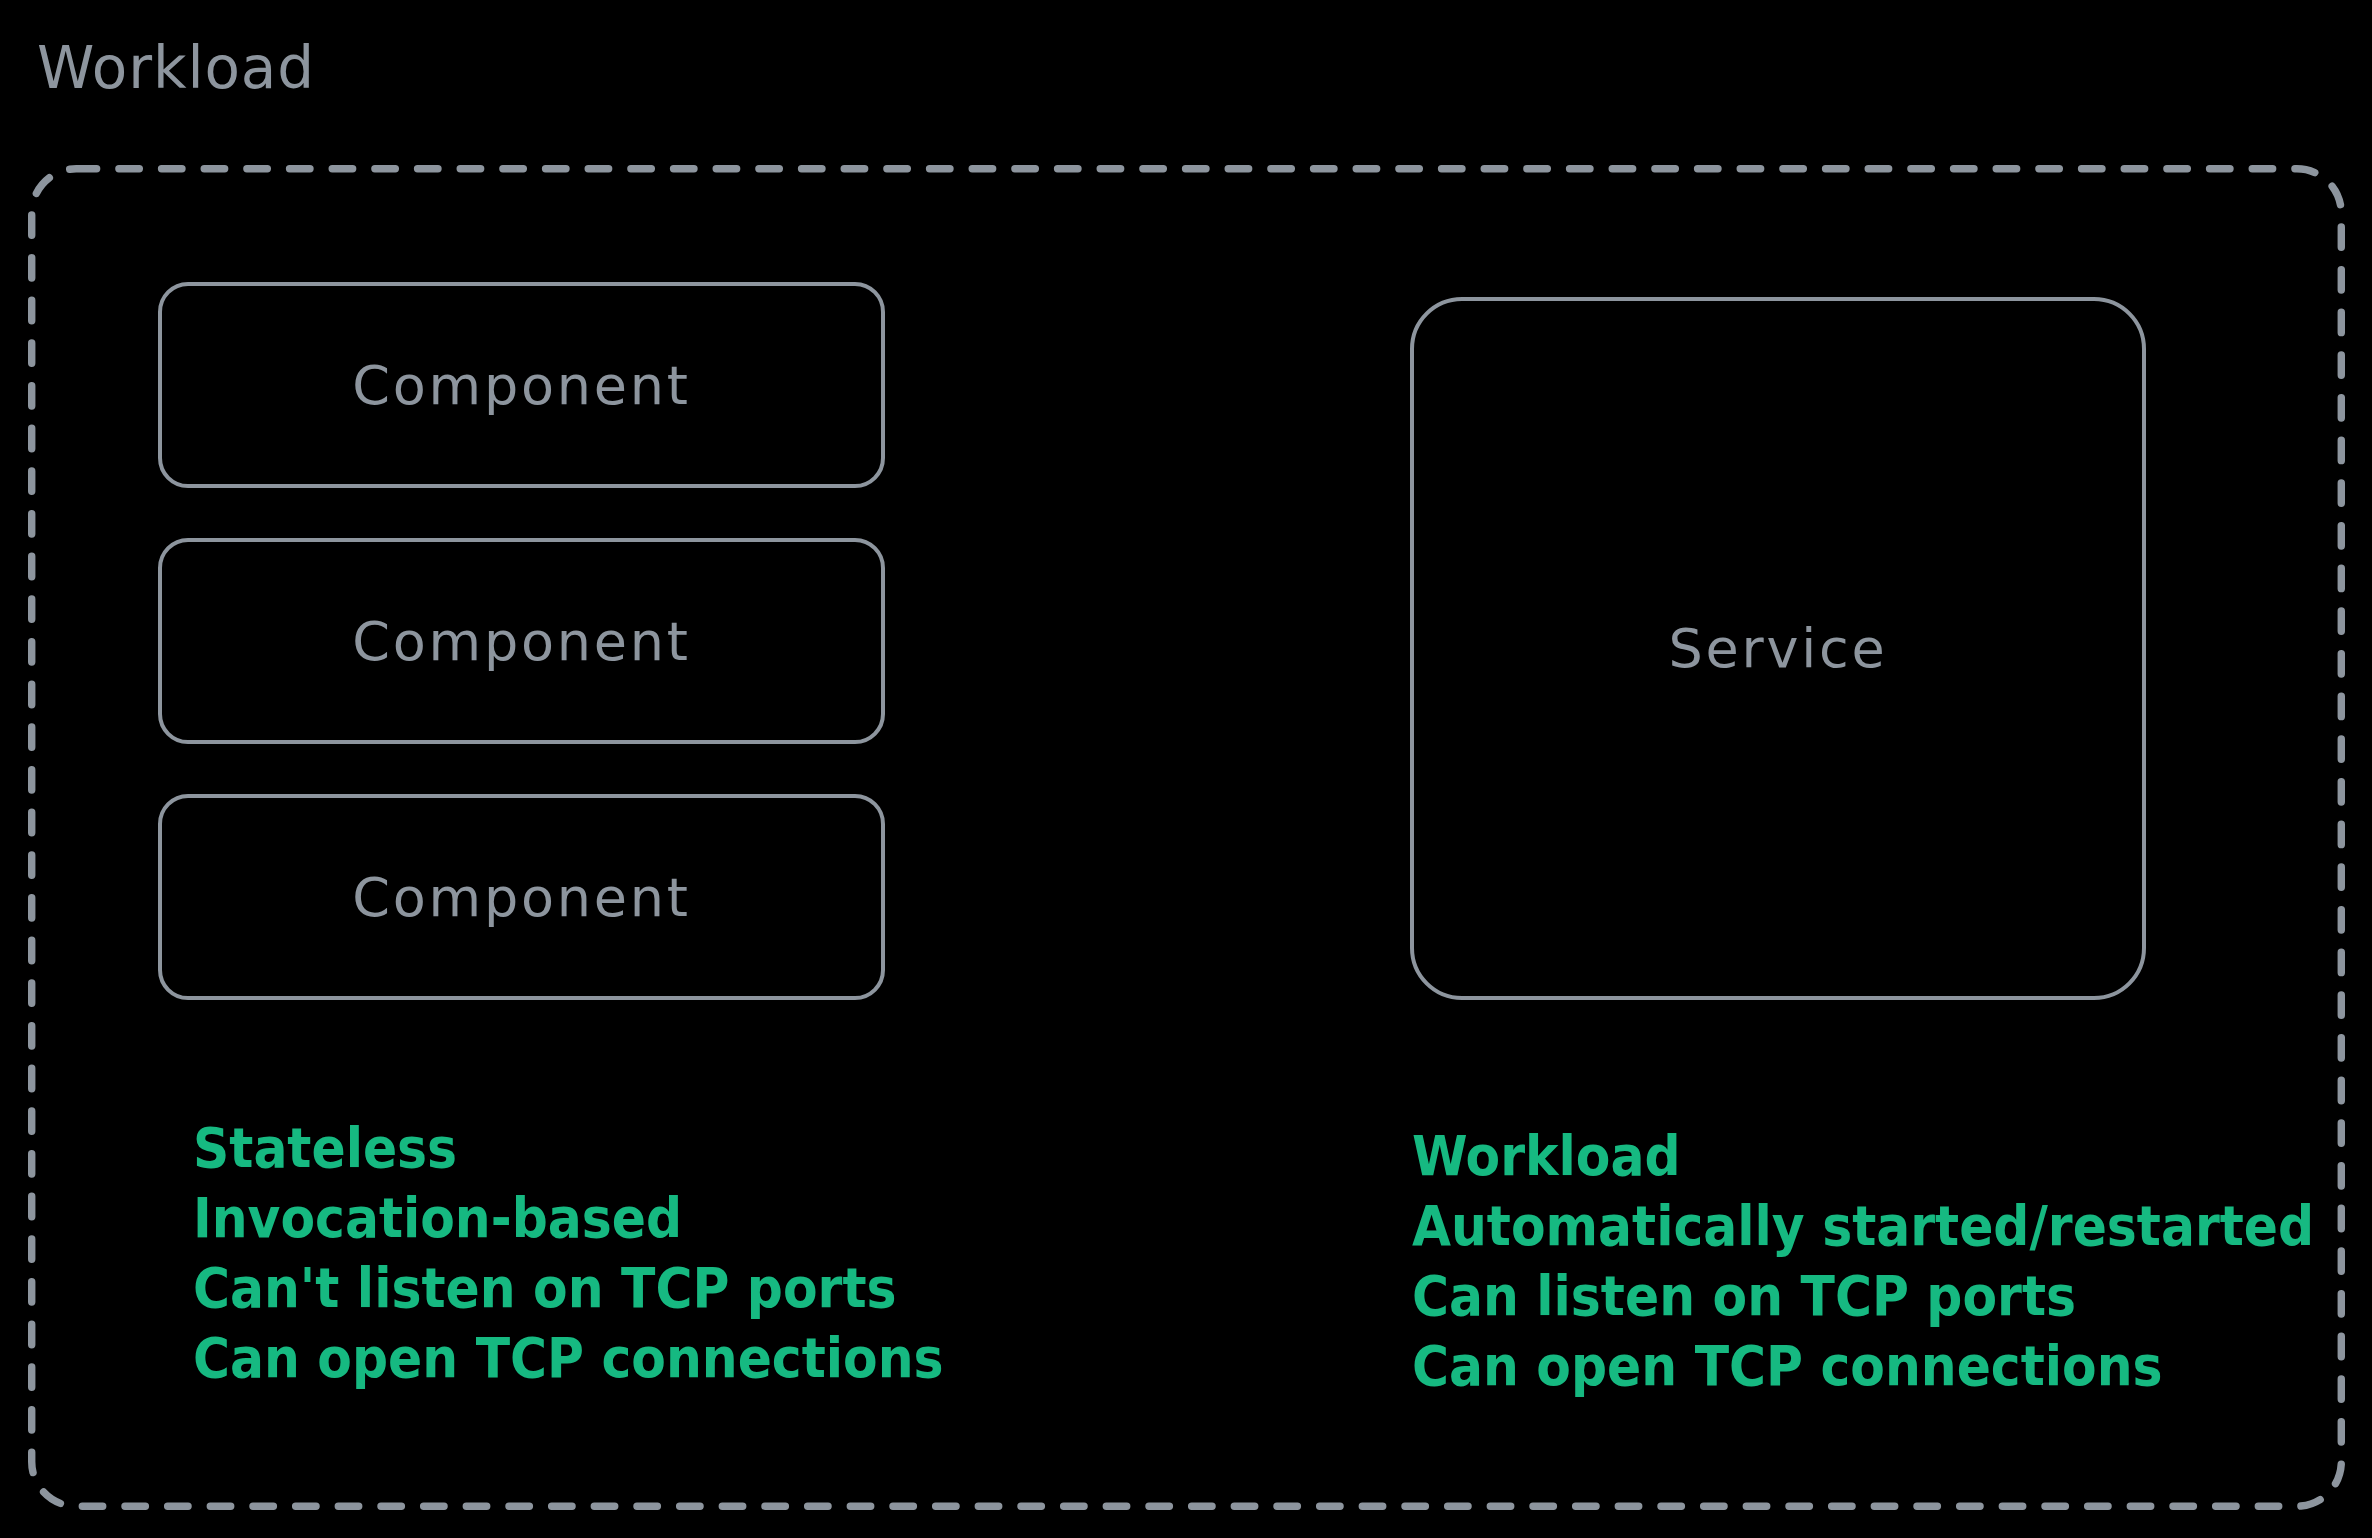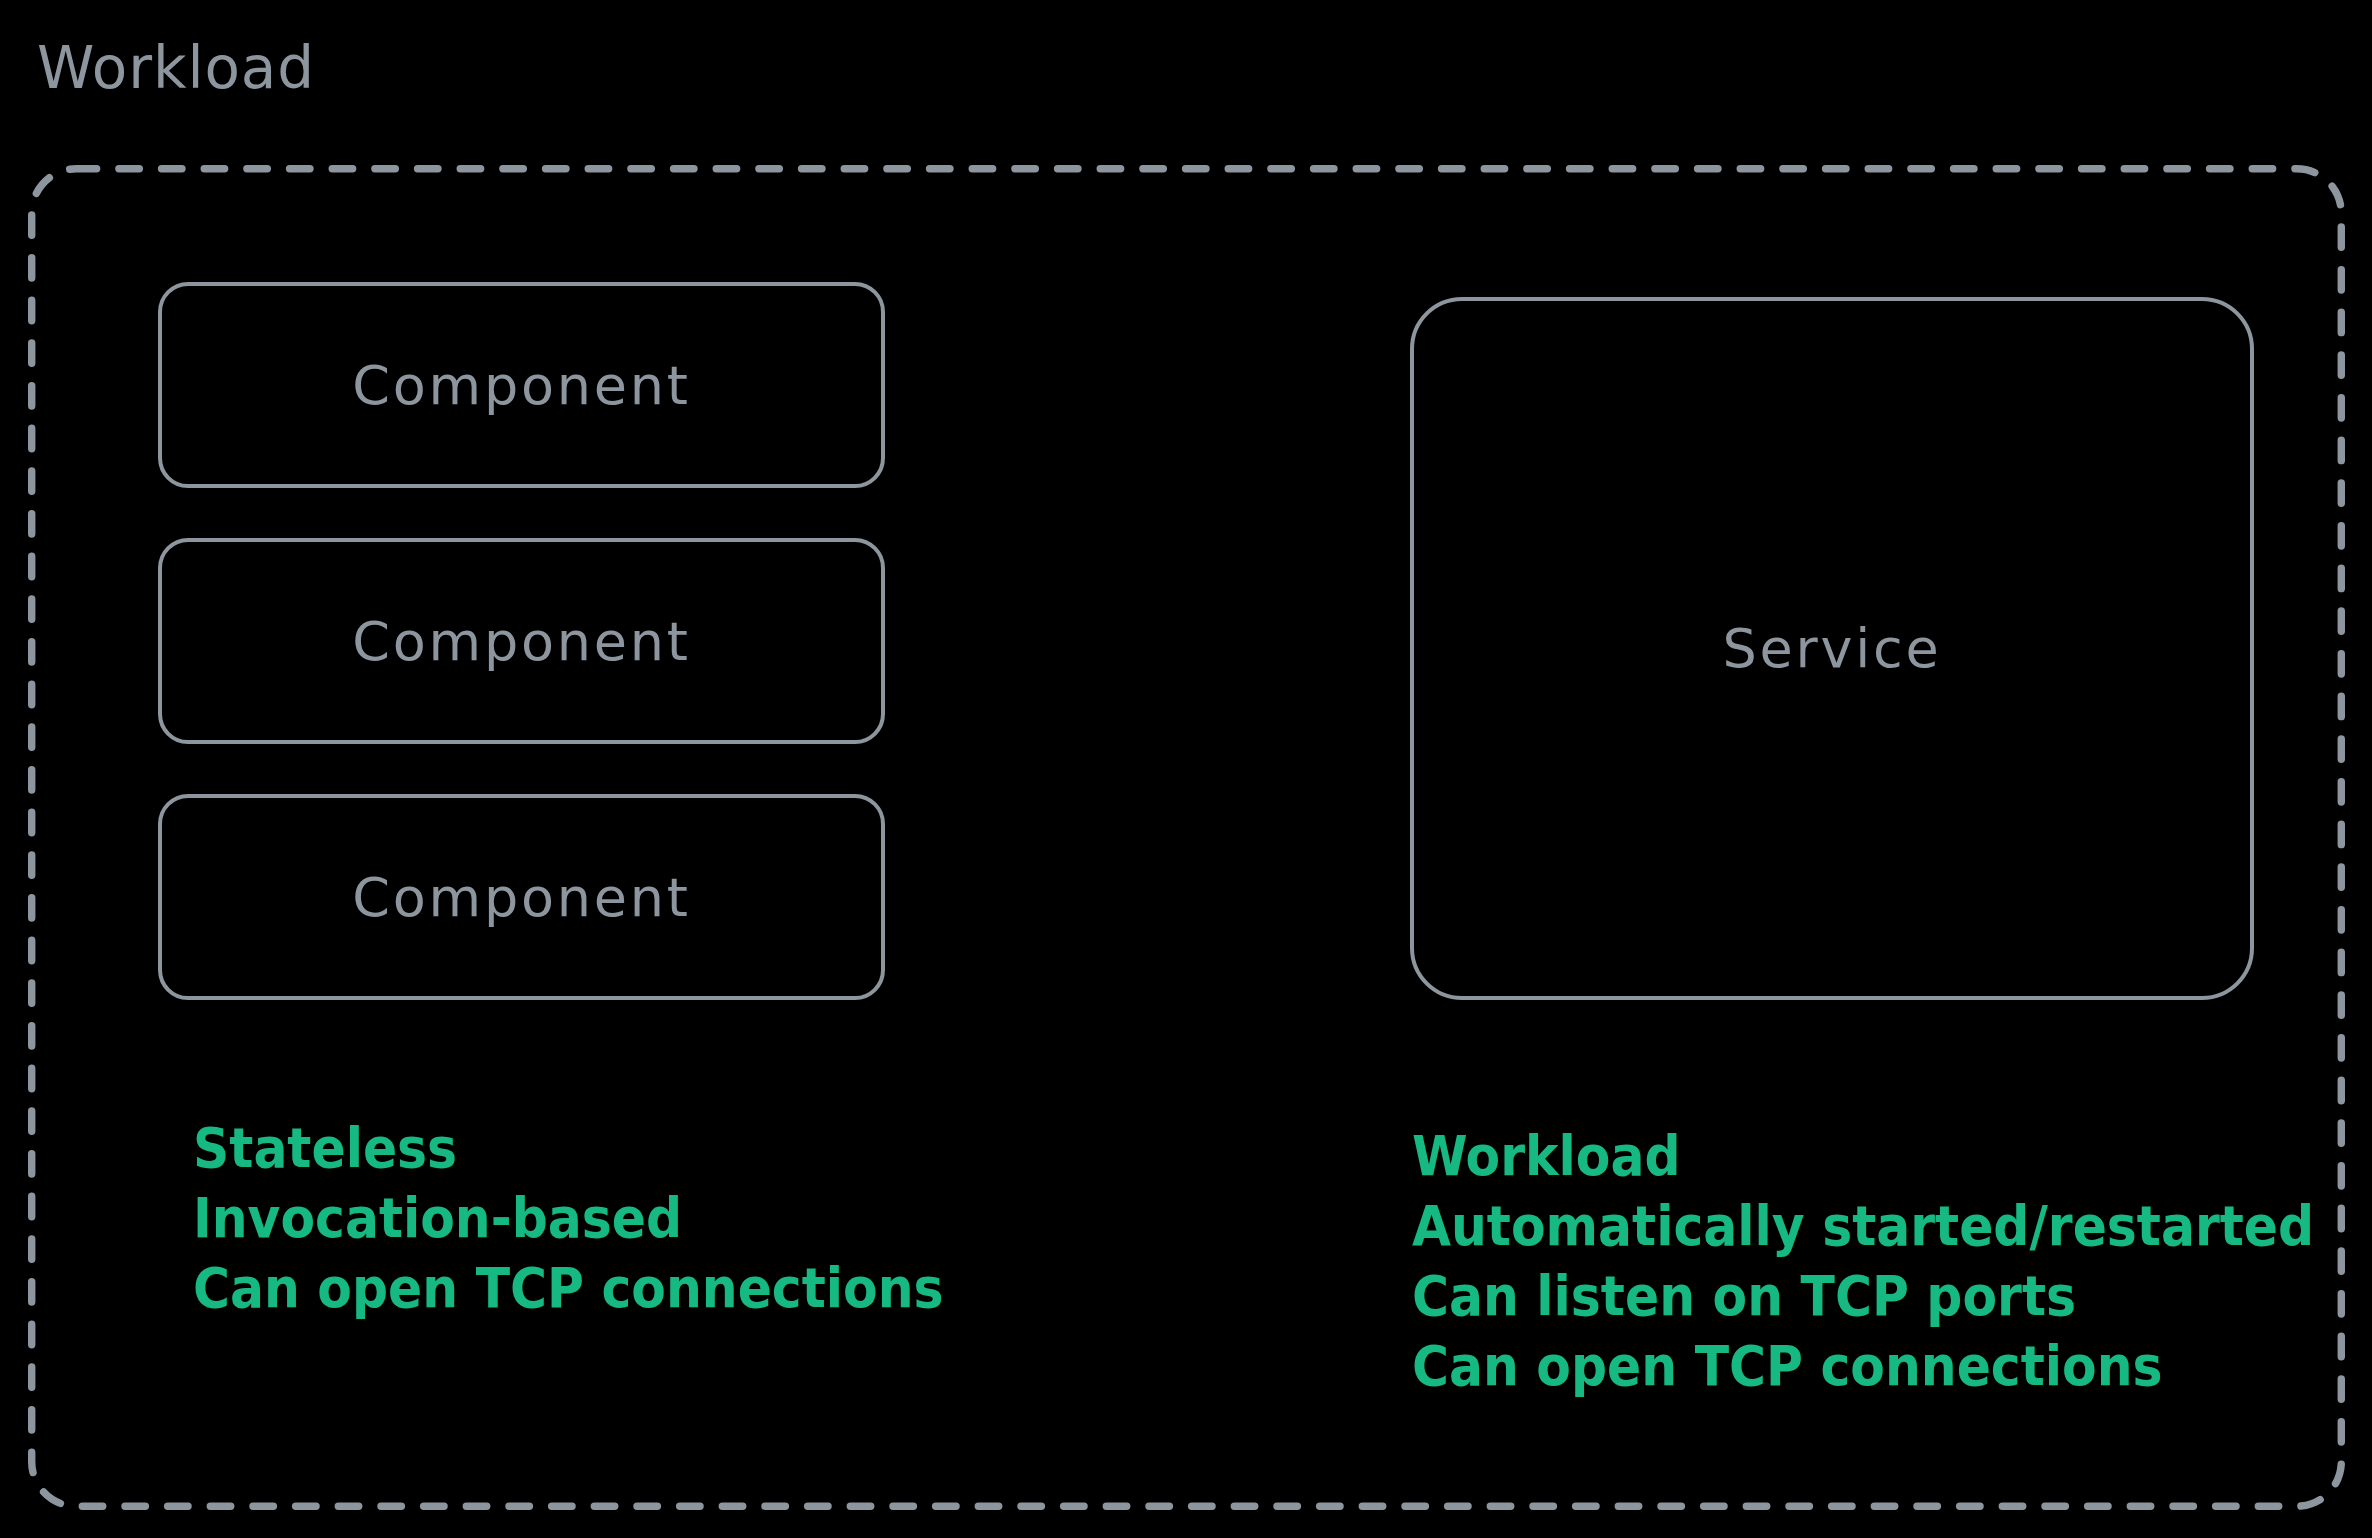--- a/index.html
+++ b/index.html
@@ -76,21 +76,21 @@
     font-weight: 400;
     color: #8d959e;
     letter-spacing: 2.8px;
     white-space: nowrap;
   }
 
   .service-box {
     position: absolute;
     left: 1410px;
     top: 297px;
-    width: 844px;
+    width: 736px;
     height: 703px;
     border: 4.6px solid #8d959e;
     border-radius: 52px;
     box-sizing: border-box;
     display: flex;
     align-items: center;
     justify-content: center;
     background: transparent;
   }
 
@@ -138,20 +138,21 @@
 
   </div>
 
   <div class="service-box">
     <span class="box-label">Service</span>
   </div>
 
   <div class="props props-left">
     <span class="prop-line">Stateless</span>
     <span class="prop-line">Invocation-based</span>
+    <span class="prop-line">Can't listen on TCP ports</span>
     <span class="prop-line">Can open TCP connections</span>
   </div>
 
   <div class="props props-right">
     <span class="prop-line">Workload</span>
     <span class="prop-line">Automatically started/restarted</span>
     <span class="prop-line">Can listen on TCP ports</span>
     <span class="prop-line">Can open TCP connections</span>
   </div>
 

